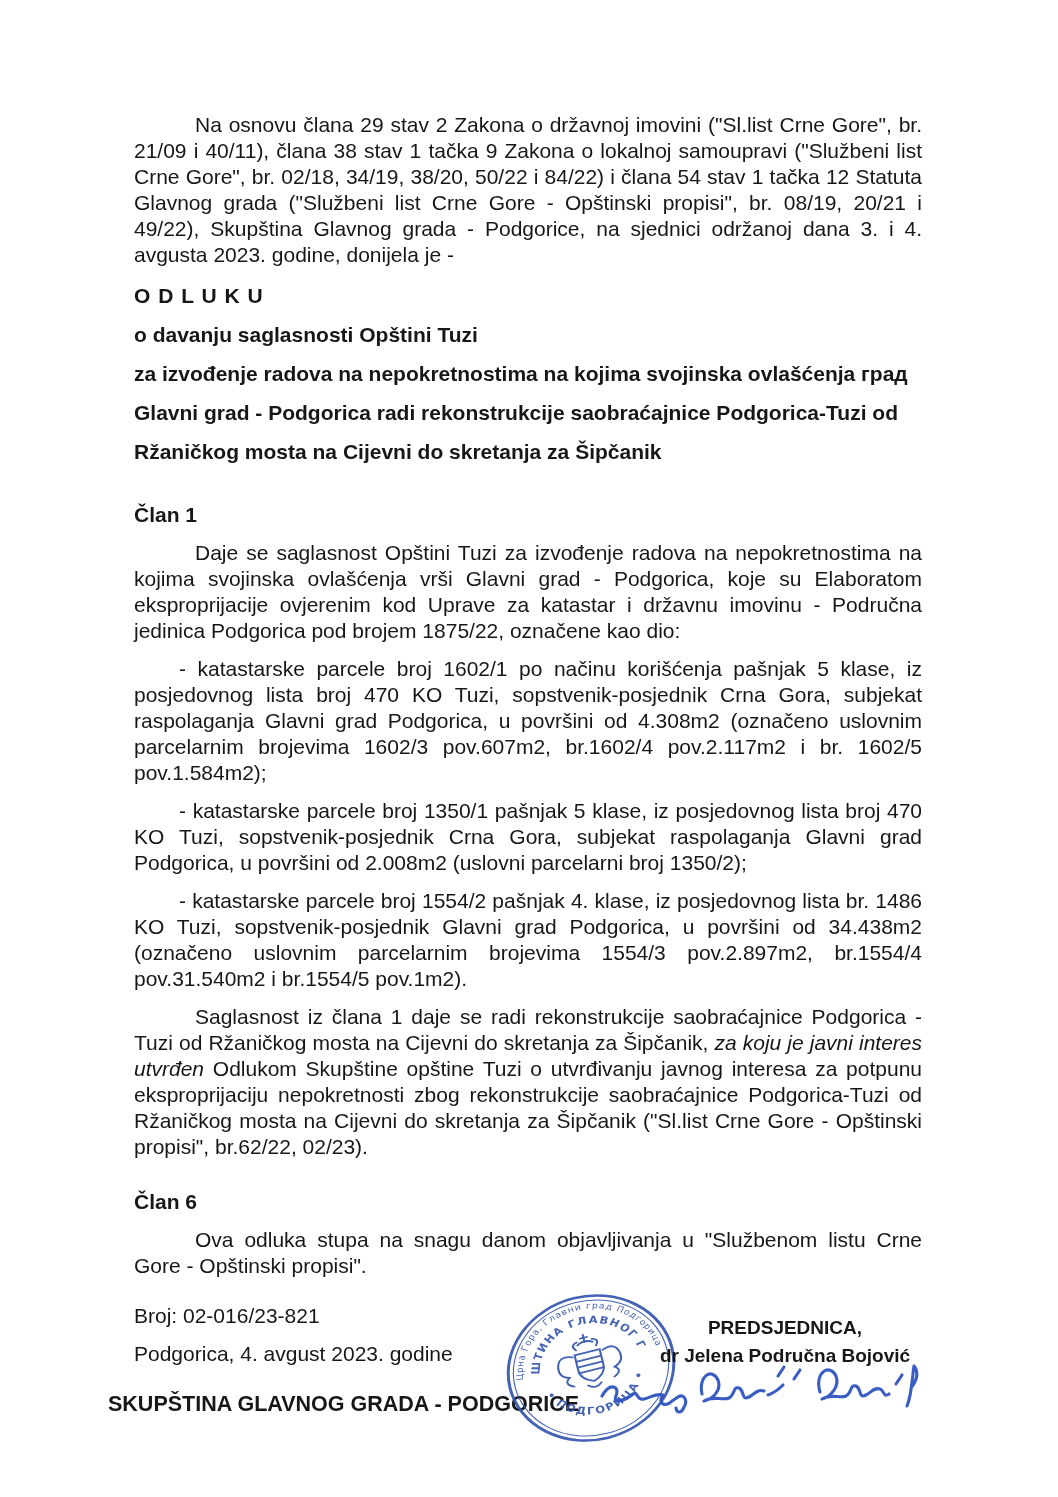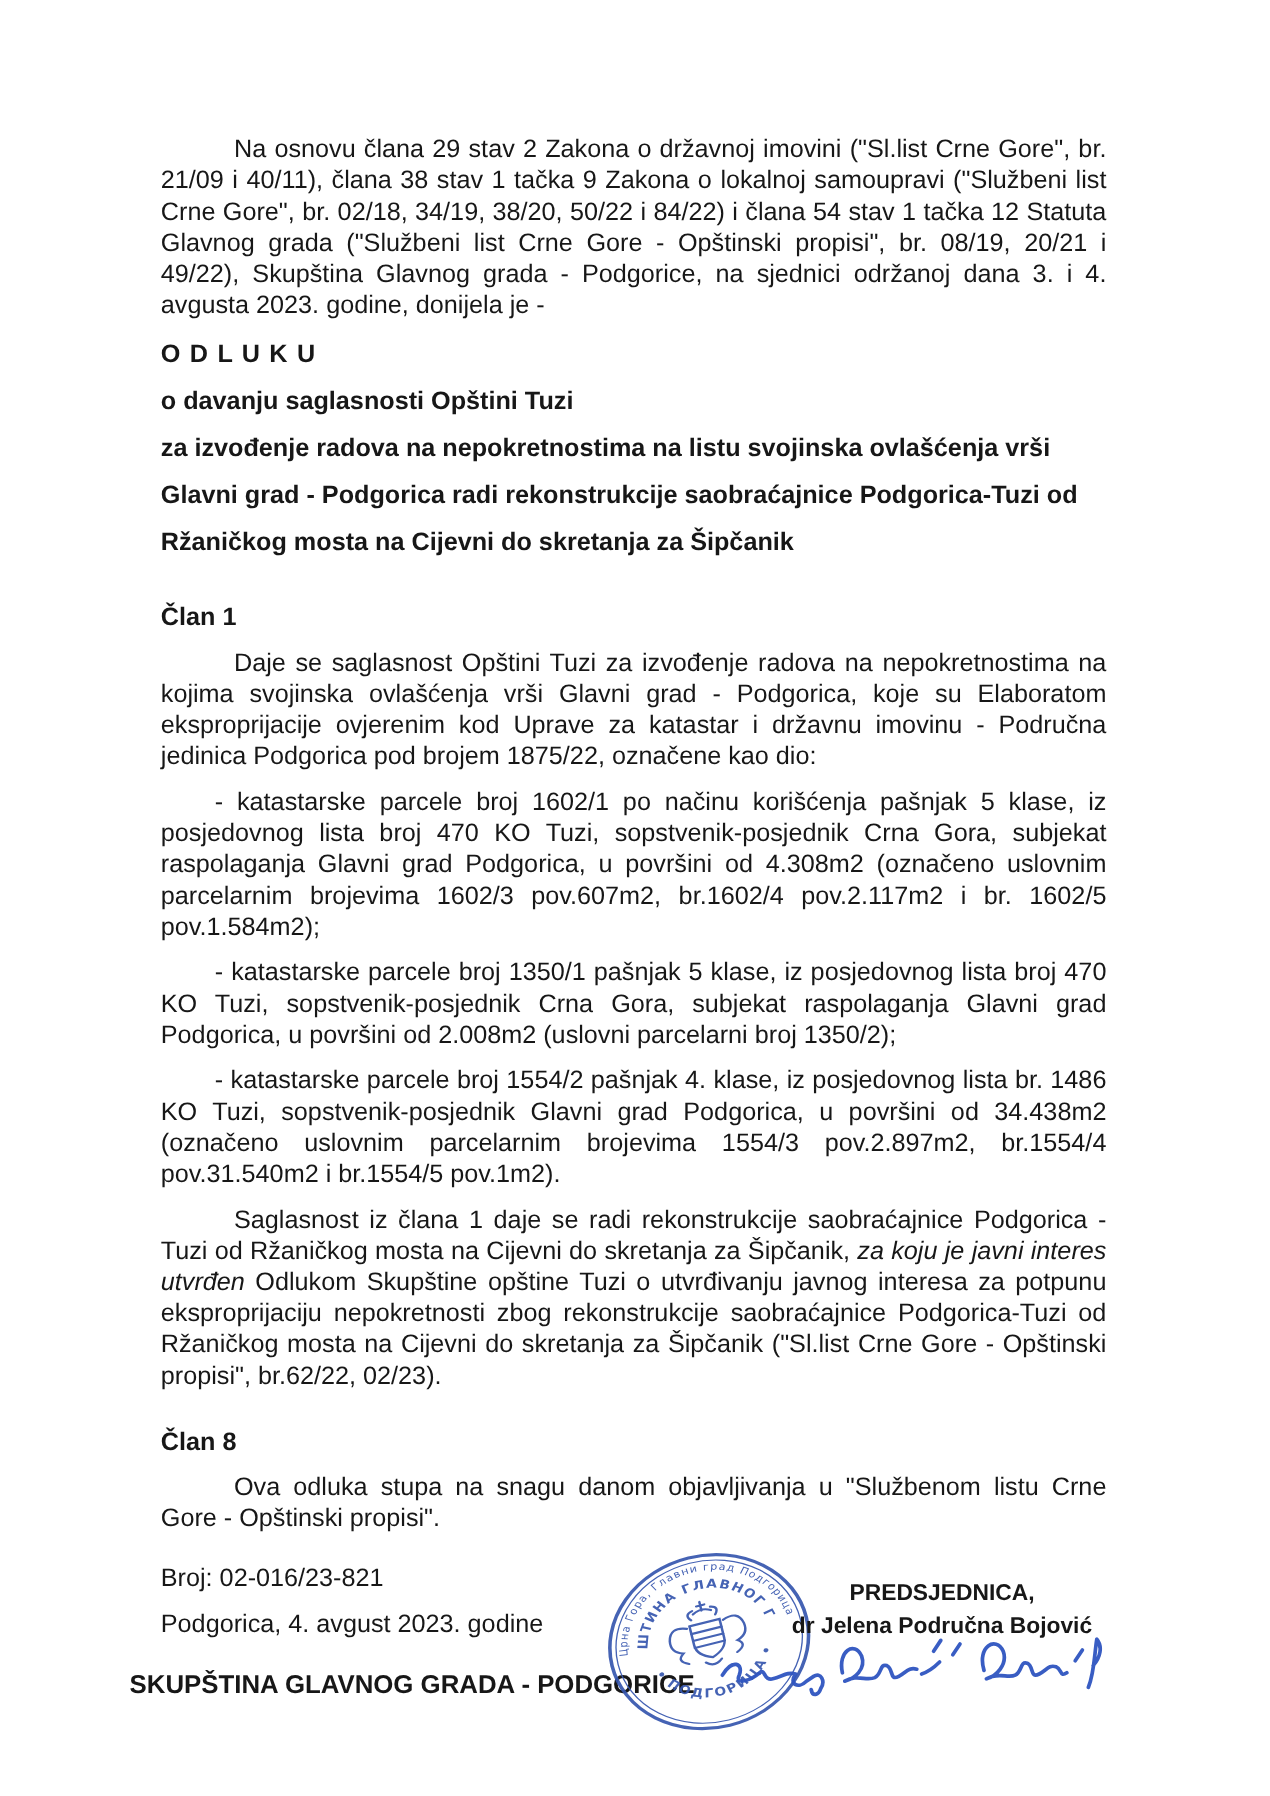--- a/index.html
+++ b/index.html
@@ -79,34 +79,34 @@
 <body>
 
 <div class="page">
   <div class="content">
 
     <p class="body indent">Na osnovu člana 29 stav 2 Zakona o državnoj imovini ("Sl.list Crne Gore", br. 21/09 i 40/11), člana 38 stav 1 tačka 9 Zakona o lokalnoj samoupravi ("Službeni list Crne Gore", br. 02/18, 34/19, 38/20, 50/22 i 84/22) i člana 54 stav 1 tačka 12 Statuta Glavnog grada ("Službeni list Crne Gore - Opštinski propisi", br. 08/19, 20/21 i 49/22), Skupština Glavnog grada - Podgorice, na sjednici održanoj dana 3. i 4. avgusta 2023. godine, donijela je -</p>
 
     <div class="title-block">
       <p class="center title-main">O D L U K U</p>
       <p class="center">o davanju saglasnosti Opštini Tuzi</p>
-      <p class="center">za izvođenje radova na nepokretnostima na listu svojinska ovlašćenja vrši</p>
+      <p class="center">za izvođenje radova na nepokretnostima na kojima svojinska ovlašćenja град</p>
       <p class="center">Glavni grad - Podgorica radi rekonstrukcije saobraćajnice Podgorica-Tuzi od</p>
       <p class="center">Ržaničkog mosta na Cijevni do skretanja za Šipčanik</p>
     </div>
 
     <p class="center art-heading">Član 1</p>
     <p class="body indent after-heading">Daje se saglasnost Opštini Tuzi za izvođenje radova na nepokretnostima na kojima svojinska ovlašćenja vrši Glavni grad - Podgorica, koje su Elaboratom eksproprijacije ovjerenim kod Uprave za katastar i državnu imovinu - Područna jedinica Podgorica pod brojem 1875/22, označene kao dio:</p>
     <p class="body indent-b">- katastarske parcele broj 1602/1 po načinu korišćenja pašnjak 5 klase, iz posjedovnog lista broj 470 KO Tuzi, sopstvenik-posjednik Crna Gora, subjekat raspolaganja Glavni grad Podgorica, u površini od 4.308m2 (označeno uslovnim parcelarnim brojevima 1602/3 pov.607m2, br.1602/4 pov.2.117m2 i br. 1602/5 pov.1.584m2);</p>
     <p class="body indent-b">- katastarske parcele broj 1350/1 pašnjak 5 klase, iz posjedovnog lista broj 470 KO Tuzi, sopstvenik-posjednik Crna Gora, subjekat raspolaganja Glavni grad Podgorica, u površini od 2.008m2 (uslovni parcelarni broj 1350/2);</p>
     <p class="body indent-b">- katastarske parcele broj 1554/2 pašnjak 4. klase, iz posjedovnog lista br. 1486 KO Tuzi, sopstvenik-posjednik Glavni grad Podgorica, u površini od 34.438m2 (označeno uslovnim parcelarnim brojevima 1554/3 pov.2.897m2, br.1554/4 pov.31.540m2 i br.1554/5 pov.1m2).</p>
 
     <p class="body indent after-heading"><span>Saglasnost iz člana 1 daje se radi rekonstrukcije saobraćajnice Podgorica - Tuzi od Ržaničkog mosta na Cijevni do skretanja za Šipčanik, </span><span class="italic">za koju je javni interes utvrđen</span><span> Odlukom Skupštine opštine Tuzi o utvrđivanju javnog interesa za potpunu eksproprijaciju nepokretnosti zbog rekonstrukcije saobraćajnice Podgorica-Tuzi od Ržaničkog mosta na Cijevni do skretanja za Šipčanik ("Sl.list Crne Gore - Opštinski propisi", br.62/22, 02/23).</span></p>
 
-    <p class="center art-heading-3">Član 8</p>
+    <p class="center art-heading-3">Član 6</p>
     <p class="body indent after-heading">Ova odluka stupa na snagu danom objavljivanja u "Službenom listu Crne Gore - Opštinski propisi".</p>
 
     <div class="meta-block">
       <p class="body">Broj: 02-016/23-821</p>
       <p class="body">Podgorica, 4. avgust 2023. godine</p>
     </div>
 
     <p class="issuer">SKUPŠTINA GLAVNOG GRADA - PODGORICE</p>
   </div>
 

